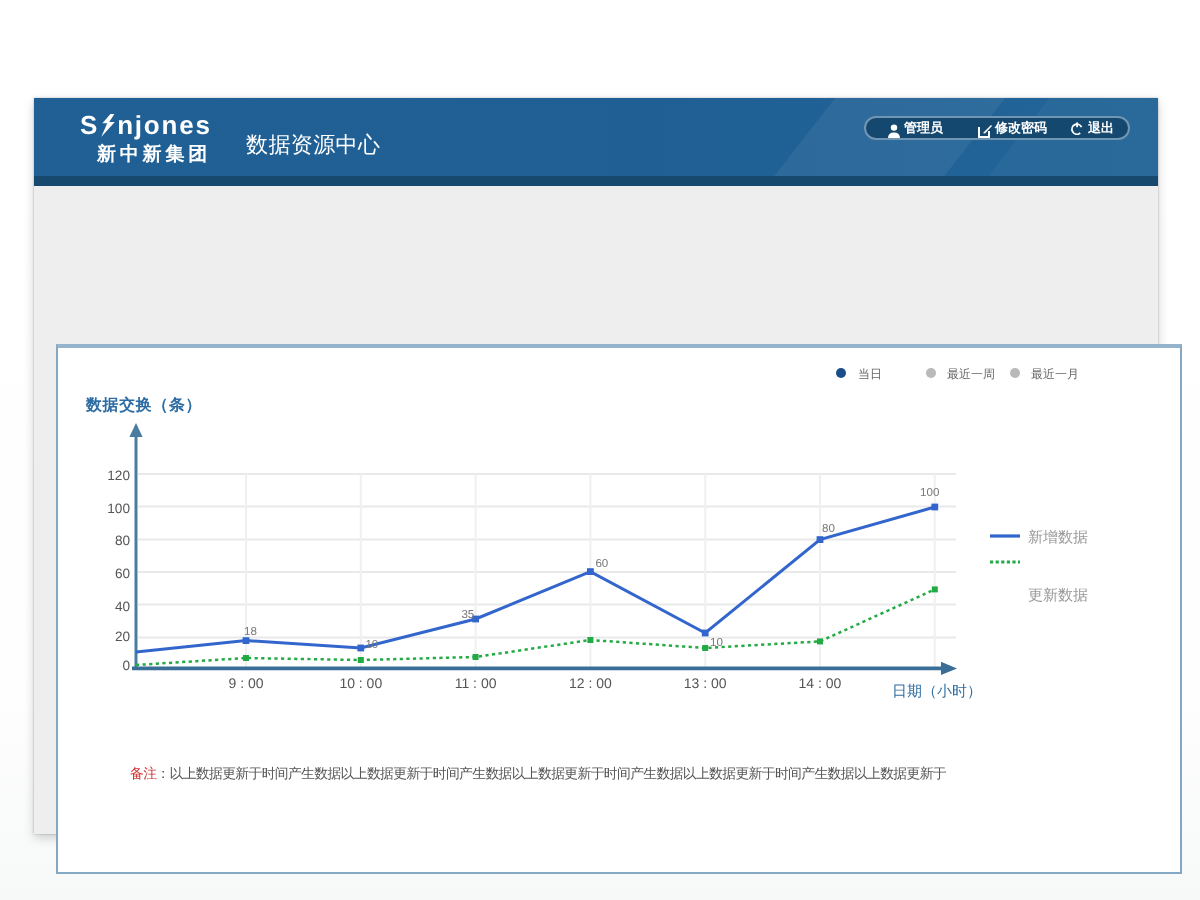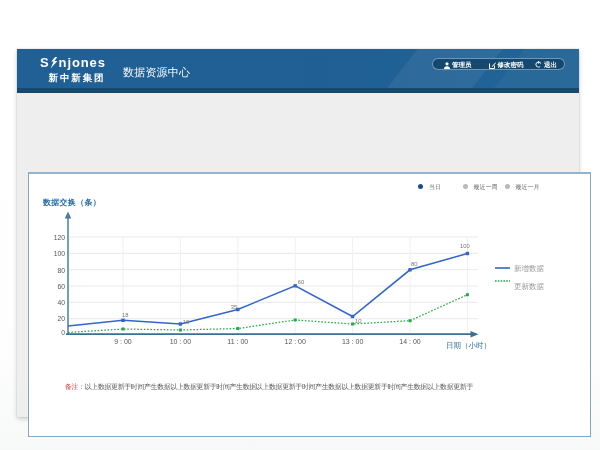--- a/index.html
+++ b/index.html
@@ -159,17 +159,17 @@
           <text x="268.7" y="109.7">60</text>
           <text x="326" y="149">10</text>
           <text x="382" y="92.2">80</text>
           <text x="431" y="74.2">100</text>
         </g>
 
         <line x1="466" y1="94" x2="481" y2="94" stroke="#3366cc" stroke-width="1.6"></line>
         <line x1="466" y1="107" x2="481" y2="107" stroke="#22aa44" stroke-width="1.4" stroke-dasharray="1.6,1.2"></line>
       </svg>
       <div class="legend" style="top:90px; left:485px;">新增数据</div>
-      <div class="legend" style="top:108px; left:485px;">更新数据</div>
+      <div class="legend" style="top:119px; left:485px;">更新数据</div>
       <div class="xlabel">日期（小时）</div>
       <div class="note"><b>备注</b>：以上数据更新于时间产生数据以上数据更新于时间产生数据以上数据更新于时间产生数据以上数据更新于时间产生数据以上数据更新于</div>
     </div>
   </div>
 
 </body></html>

